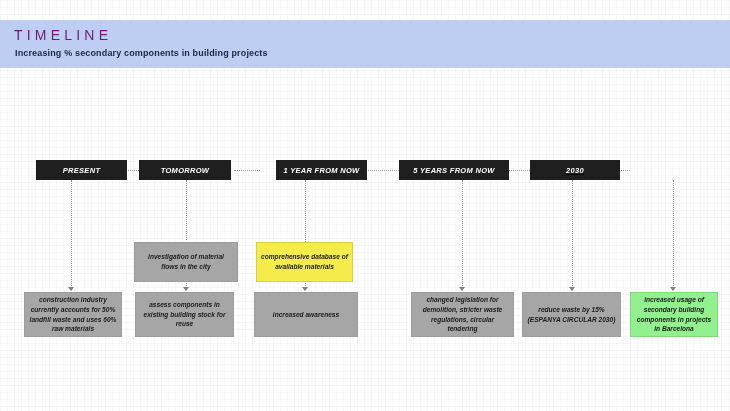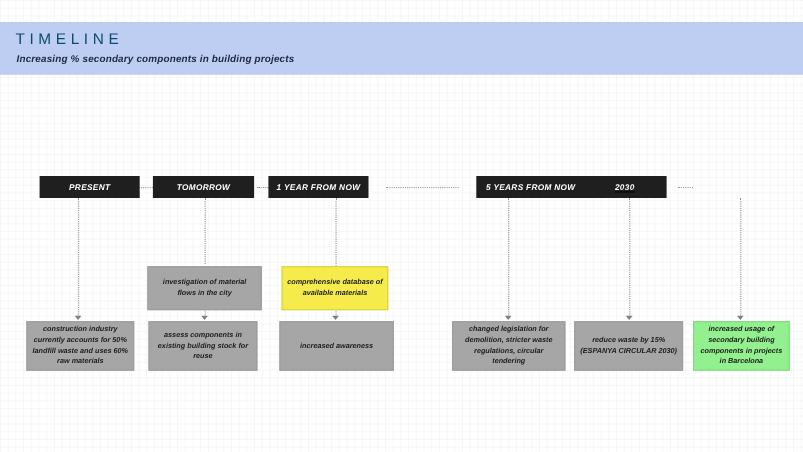--- a/index.html
+++ b/index.html
@@ -28,30 +28,29 @@
     width: 730px;
     height: 48px;
     background: #bdcef2;
   }
   .header-title {
     position: absolute;
     left: 14px;
     top: 7px;
     font-size: 14px;
     letter-spacing: 4.2px;
-    color: #0c4a6e;
+    color: #701a75;
     font-weight: 400;
     white-space: nowrap;
   }
   .header-subtitle {
     position: absolute;
     left: 15px;
     top: 28px;
     font-size: 9px;
-    font-style: italic;
     font-weight: bold;
     color: #1c2640;
     letter-spacing: 0.15px;
     white-space: nowrap;
   }
 
   
   .chip {
     position: absolute;
     height: 20px;
@@ -138,27 +137,27 @@
   <div class="rail" style="left:351px; width:66px;"></div>
   <div class="rail" style="left:508px; width:22px;"></div>
   <div class="rail" style="left:616px; width:14px;"></div>
 
   <div class="chip" style="left:36px; top:160px; width:91px;">
     <span>PRESENT</span>
   </div>
   <div class="chip" style="left:139px; top:160px; width:92px;">
     <span>TOMORROW</span>
   </div>
-  <div class="chip" style="left:244px; top:160px; width:91px;">
+  <div class="chip" style="left:276px; top:160px; width:91px;">
     <span>1 YEAR FROM NOW</span>
   </div>
-  <div class="chip" style="left:433px; top:160px; width:99px;justify-content:center;">
+  <div class="chip" style="left:399px; top:160px; width:110px;justify-content:center;">
     <span>5 YEARS FROM NOW</span>
   </div>
-  <div class="chip" style="left:530px; top:160px; width:76px;text-decoration:underline;">
+  <div class="chip" style="left:530px; top:160px; width:90px;text-decoration:underline;">
     <span>2030</span>
   </div>
 
   <div class="vline" style="left:71px; top:180px; height:108px;"></div>
   <div class="arrow" style="left:68px; top:287px;"></div>
 
   <div class="vline" style="left:186px; top:180px; height:60px;"></div>
   <div class="vline" style="left:186px; top:281px; height:7px;"></div>
   <div class="arrow" style="left:183px; top:287px;"></div>
 

